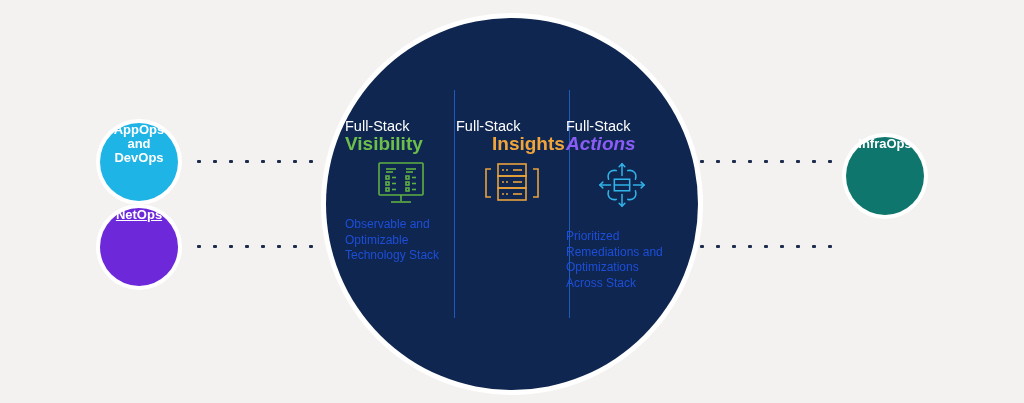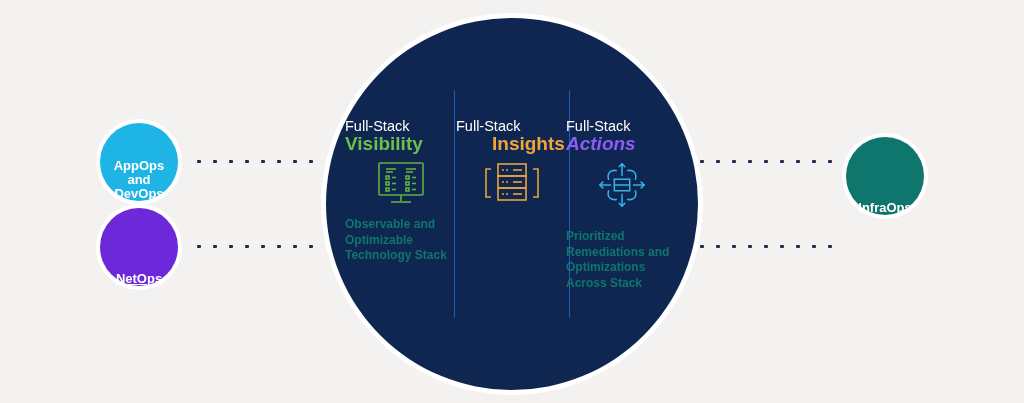--- a/index.html
+++ b/index.html
@@ -8,37 +8,37 @@
       background: #f3f2f0;
       font-family: "Liberation Sans", sans-serif;
       position: relative;
     }
     .stage { position: absolute; left: 0; top: 0; width: 1024px; height: 403px; }
     .dotline { position: absolute; display: flex; gap: 0; }
     .dotline span { display: block; width: 4px; height: 3px; background: #1e2c4e; margin-right: 12px; border-radius: 1px; }
 
     .side-circle {
       position: absolute; width: 78px; height: 78px; border-radius: 50%;
-      display: flex; align-items: flex-end; justify-content: center; text-align: center;
+      display: flex; align-items: flex-start; justify-content: center; text-align: center;
       color: #ffffff; font-weight: bold; font-size: 13px; line-height: 14px;
       box-shadow: 0 0 0 4px #ffffff;
     }
     .big-circle {
       position: absolute; left: 326px; top: 18px; width: 372px; height: 372px;
       border-radius: 50%; background: #0f2650;
       box-shadow: 0 0 0 5px #ffffff;
     }
     .divider { position: absolute; top: 90px; height: 228px; width: 1px; background: #1f5bbf; }
     .col {
       position: absolute; top: 118px; width: 112px; color: #ffffff;
     }
     .col .title-top { font-size: 14.5px; line-height: 17px; }
     .col .title-accent { font-size: 19px; line-height: 17px; font-weight: bold; }
     .col .icon { width: 48px; height: 44px; margin: 9px auto 0; display: block; }
-    .col .desc { margin-top: 12px; font-size: 12px; line-height: 15.5px; color: #0f766e; font-weight: bold; }
+    .col .desc { margin-top: 12px; font-size: 12px; line-height: 15.5px; color: #1d4ed8; }
   </style>
 </head>
 <body>
 
 <div class="stage">
 
   <div class="dotline" style="left:197px; top:160px;">
     <span></span>
       <span></span>
       <span></span>

